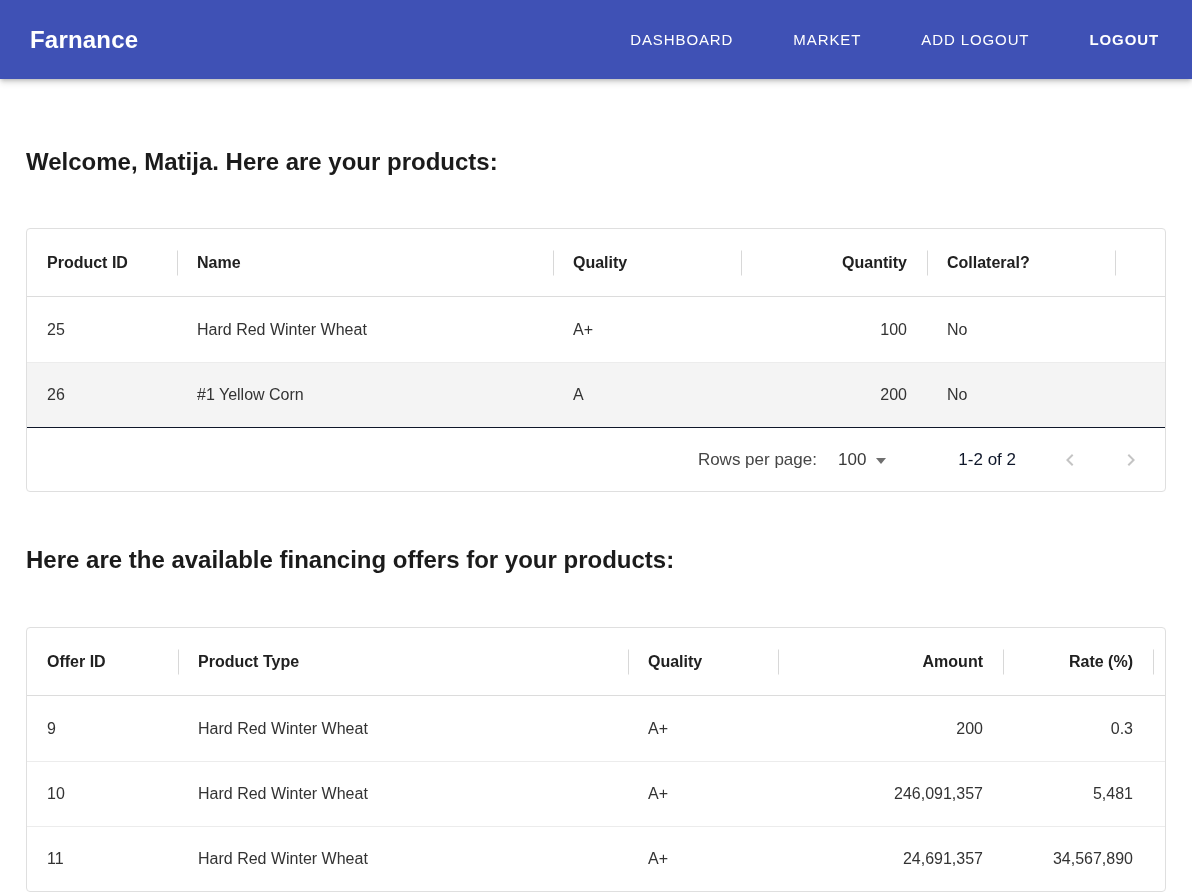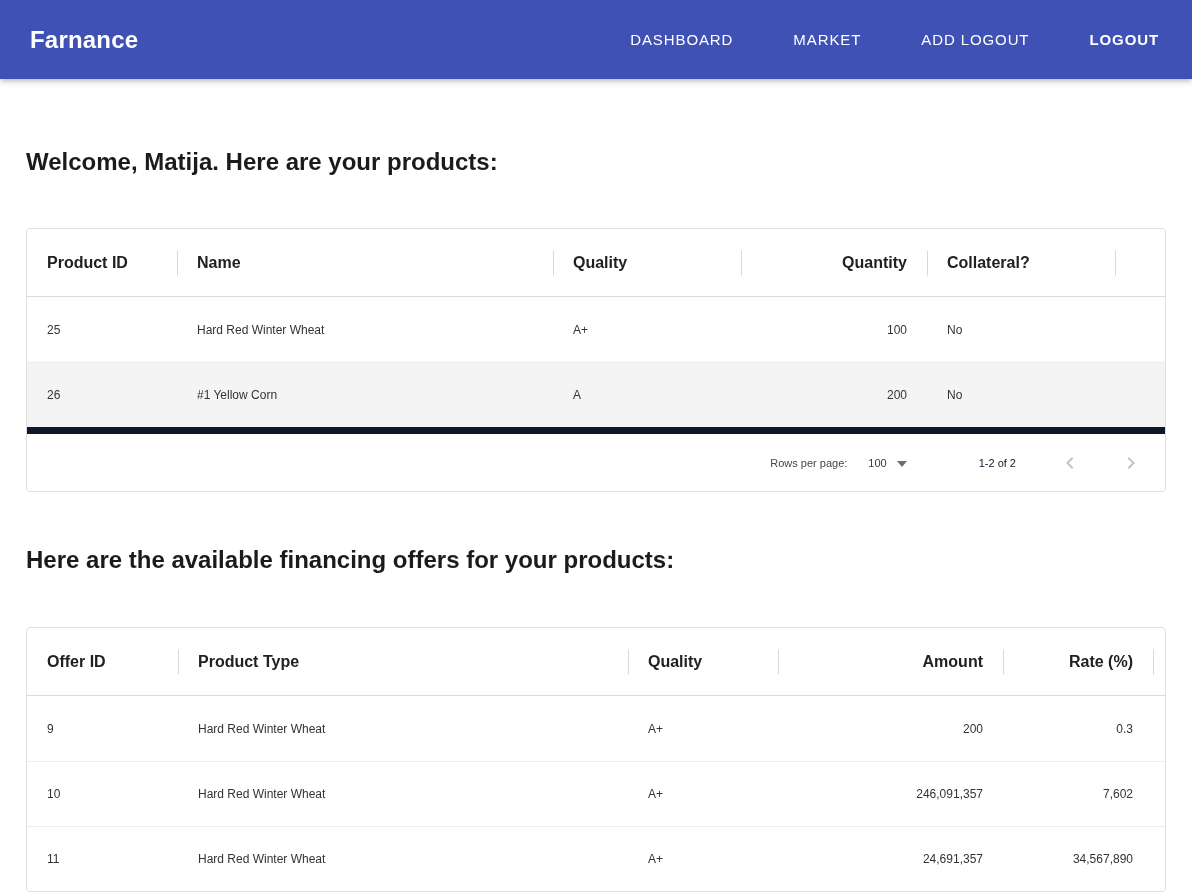--- a/index.html
+++ b/index.html
@@ -93,21 +93,21 @@
     width: 1px;
     height: 25px;
     background: #d8d8d8;
   }
   .spacer { position: relative; flex: 1; height: 100%; }
 
   .tr {
     display: flex;
     height: 65px;
     align-items: center;
-    font-size: 12px;
+    font-size: 16px;
     color: #333333;
   }
   .tr + .tr { border-top: 1px solid #ececec; }
   .tr.alt { background: #f4f4f4; }
   .td { padding: 0 20px; white-space: nowrap; overflow: hidden; }
   .td.right { text-align: right; }
 
   
   .t1 .c1 { width: 150px; }
   .t1 .c2 { width: 376px; }
@@ -121,22 +121,22 @@
   .t2 .c3 { width: 150px; }
   .t2 .c4 { width: 225px; }
   .t2 .c5 { width: 150px; }
 
   
   .tfoot {
     display: flex;
     height: 64px;
     align-items: center;
     justify-content: flex-end;
-    border-top: 7px solid #0f172a;
-    font-size: 11px;
+    border-top: 1px solid #0f172a;
+    font-size: 17px;
     color: #464646;
     padding-right: 22px;
   }
   .rpp-label { margin-right: 21px; }
   .rpp-select {
     display: flex;
     align-items: center;
     gap: 10px;
     cursor: pointer;
     margin-right: 50px;
@@ -239,21 +239,21 @@
       <div class="td c3">A+</div>
       <div class="td c4 right">200</div>
       <div class="td c5 right">0.3</div>
     </div>
 
     <div class="tr">
       <div class="td c1">10</div>
       <div class="td c2">Hard Red Winter Wheat</div>
       <div class="td c3">A+</div>
       <div class="td c4 right">246,091,357</div>
-      <div class="td c5 right">7,602</div>
+      <div class="td c5 right">5,481</div>
     </div>
 
     <div class="tr">
       <div class="td c1">11</div>
       <div class="td c2">Hard Red Winter Wheat</div>
       <div class="td c3">A+</div>
       <div class="td c4 right">24,691,357</div>
       <div class="td c5 right">34,567,890</div>
     </div>
   </section>

